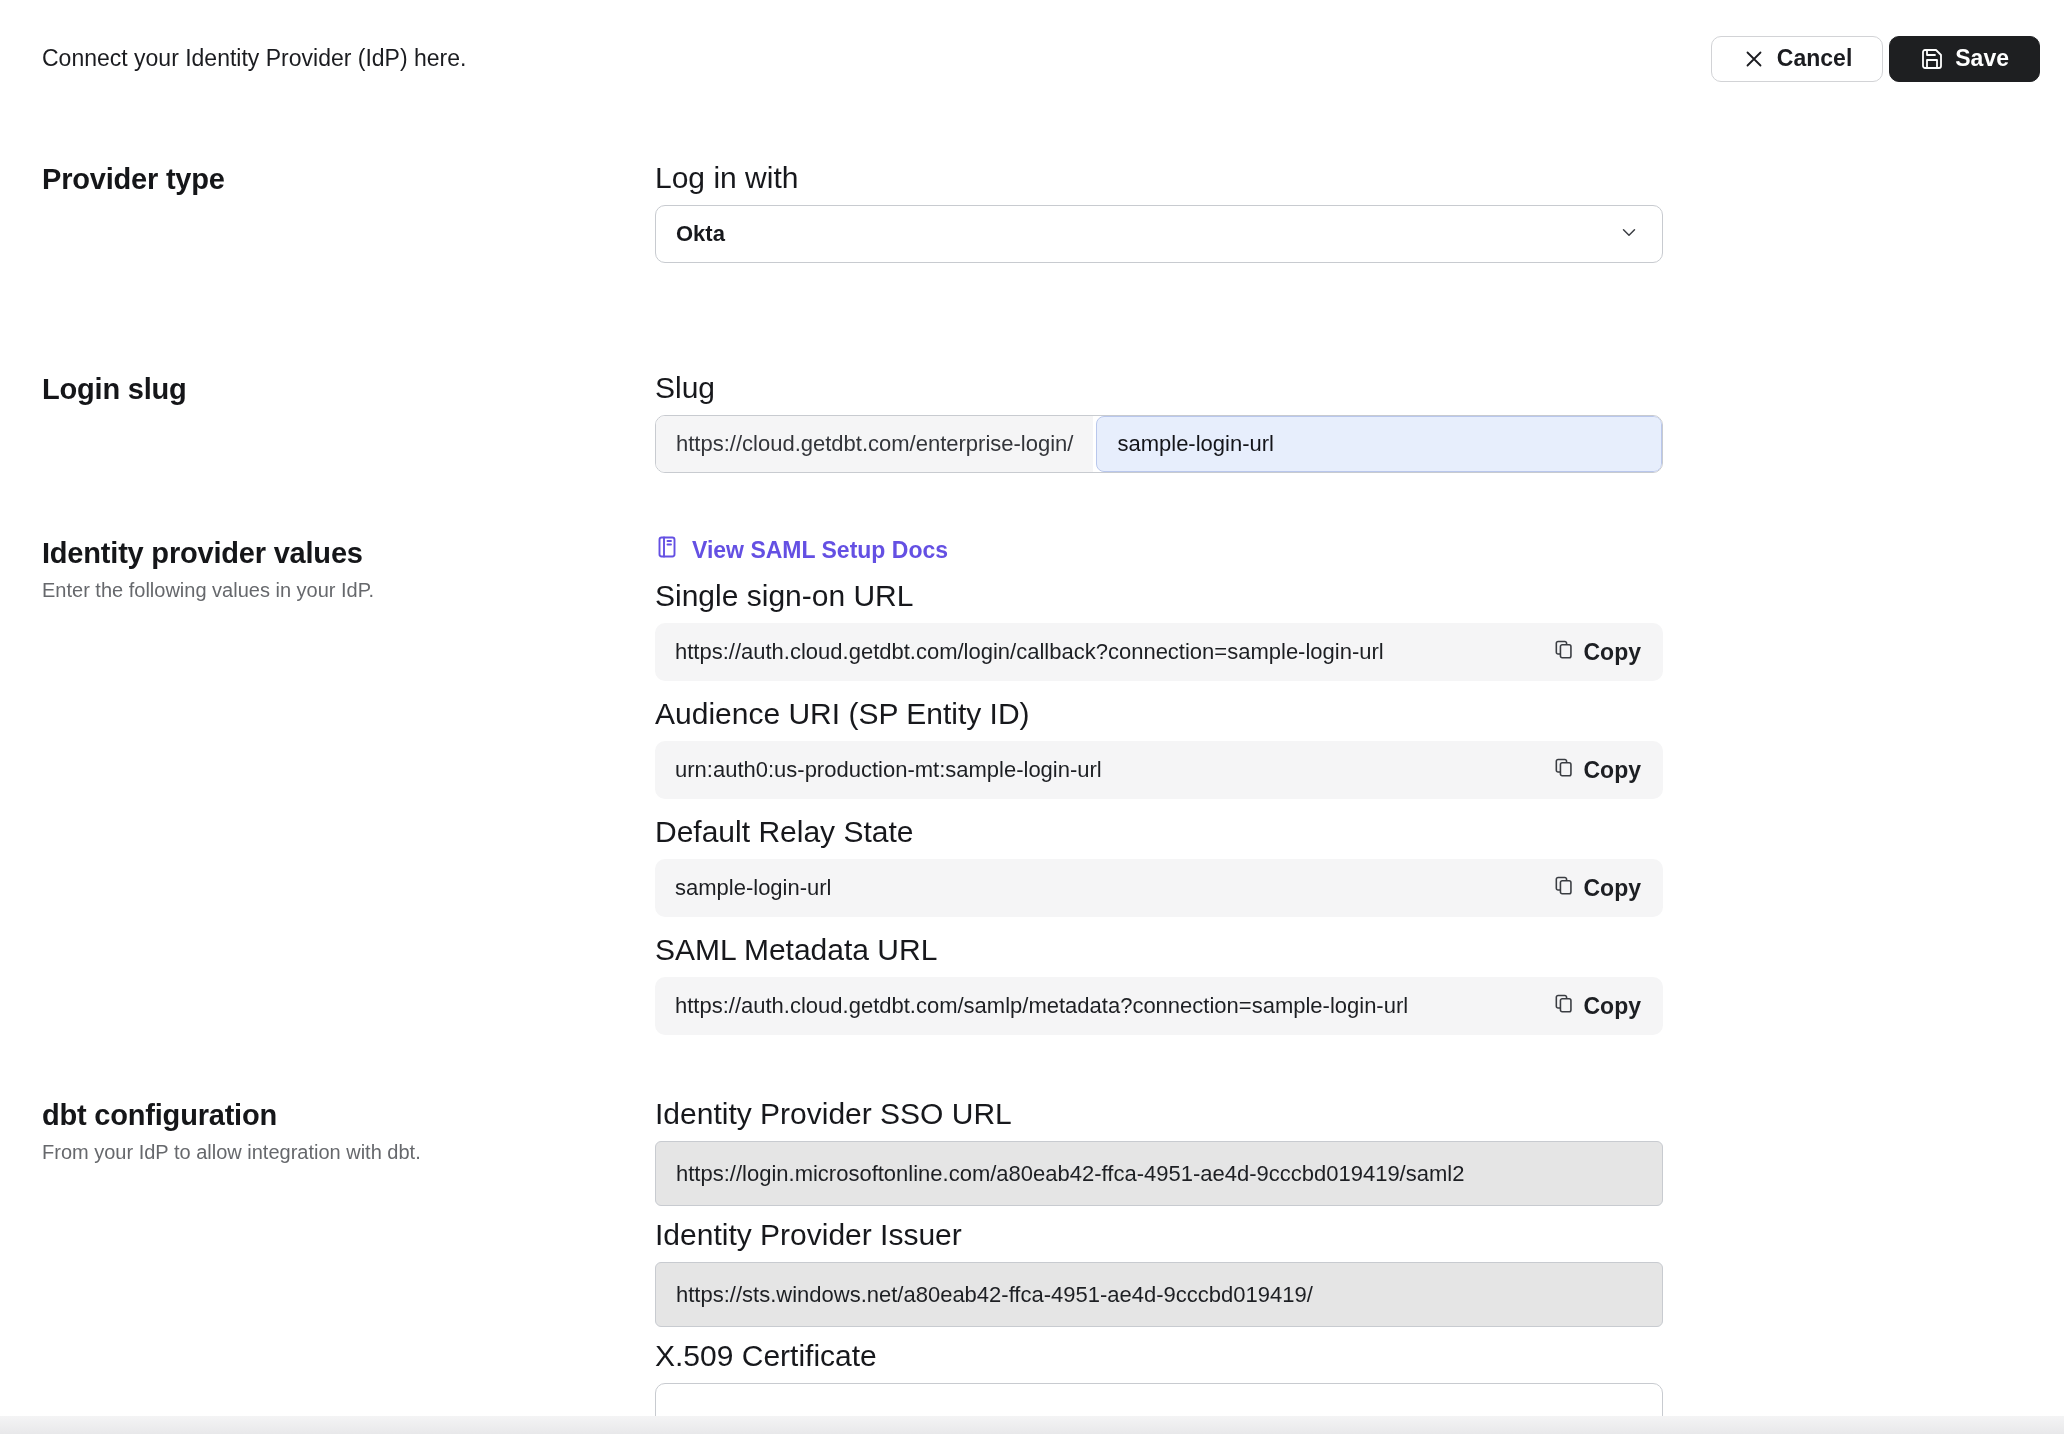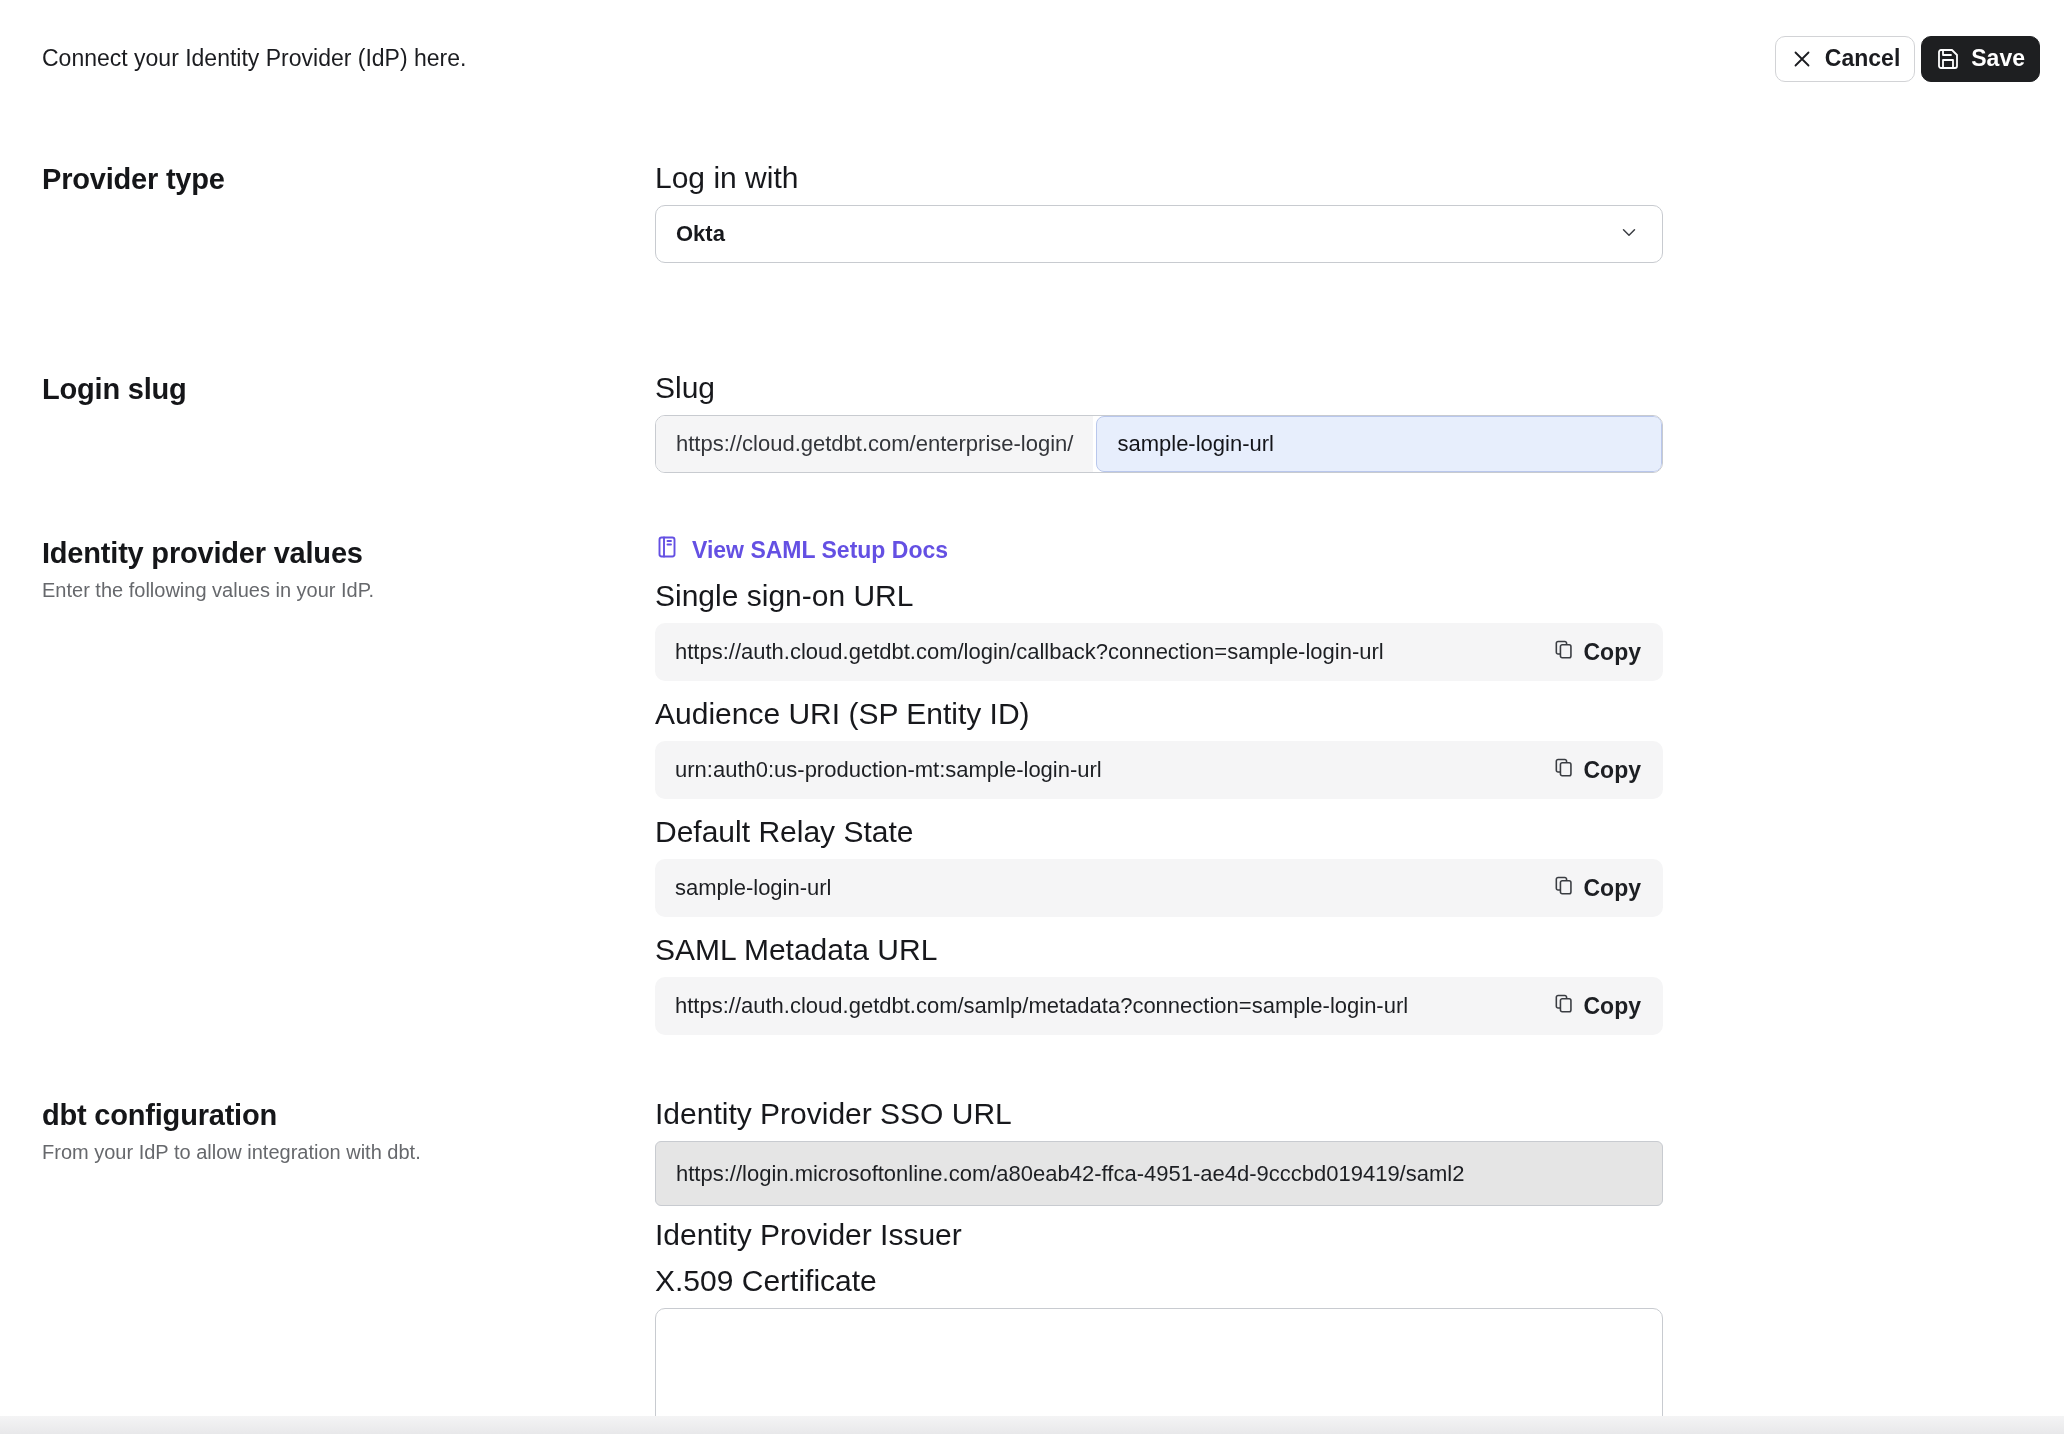--- a/index.html
+++ b/index.html
@@ -7,21 +7,21 @@
   body {
     width:2064px; height:1434px; background:#ffffff; overflow:hidden; position:relative;
     font-family:"Liberation Sans", sans-serif; color:#1b1c20;
     -webkit-font-smoothing:antialiased;
   }
 
   
   .topbar { display:flex; justify-content:space-between; align-items:center; padding:22px 24px 0 42px; }
   .page-desc { font-size:23px; color:#1b1c20; }
   .actions { display:flex; gap:6px; }
-  .btn { height:46px; border-radius:10px; padding:0 14px; display:inline-flex; align-items:center; gap:11px;
+  .btn { height:46px; border-radius:10px; padding:0 30px; display:inline-flex; align-items:center; gap:11px;
          font-family:"Liberation Sans", sans-serif; font-size:23px; font-weight:700; cursor:pointer; }
   .btn-cancel { background:#fff; border:1px solid #d2d3d6; color:#1b1c20; }
   .btn-save   { background:#1e1f21; border:1px solid #1e1f21; color:#fff; }
   .btn svg { display:block; }
 
   
   main { margin-top:66px; }
   section { display:grid; grid-template-columns:613px 1008px; padding-left:42px; }
   .sec-slug { margin-top:108px; }
   .sec-idp  { margin-top:62px; }
@@ -233,20 +233,21 @@
       <p class="sec-sub">From your IdP to allow integration with dbt.</p>
     </div>
     <div>
       <div class="dgroup">
         <label class="field-label">Identity Provider SSO URL</label>
         <input class="text-input" type="text" value="https://login.microsoftonline.com/a80eab42-ffca-4951-ae4d-9cccbd019419/saml2" style="">
       </div>
 
       <div class="dgroup">
         <label class="field-label">Identity Provider Issuer</label>
+        <input class="text-input" type="text" value="https://sts.windows.net/a80eab42-ffca-4951-ae4d-9cccbd019419/" style="">
       </div>
 
       <div class="dgroup">
         <label class="field-label">X.509 Certificate</label>
         <div class="cert-wrap">
           <textarea class="cert-area" style=""></textarea>
           <span class="resize-handle">
             <svg width="15" height="15" viewBox="0 0 15 15" fill="none" stroke="#9aa0a6" stroke-width="1.4" stroke-linecap="round">
                 <path d="M13 6L6 13M13 10.5L10.5 13"></path>
               </svg>

